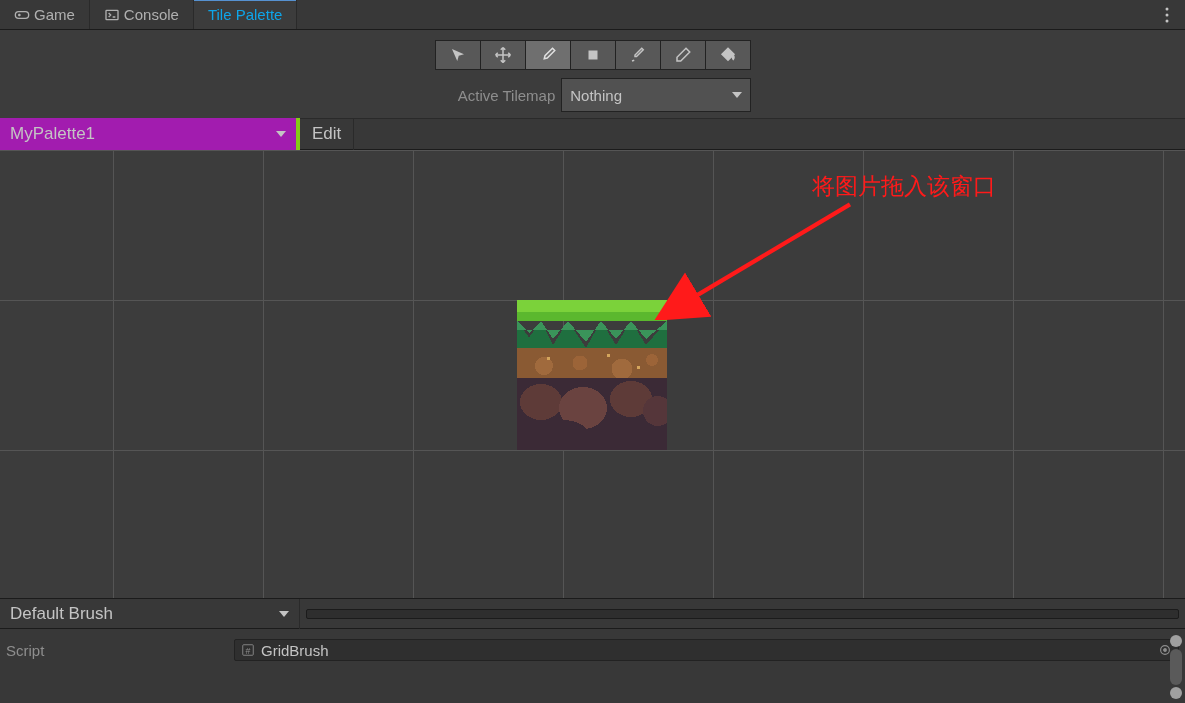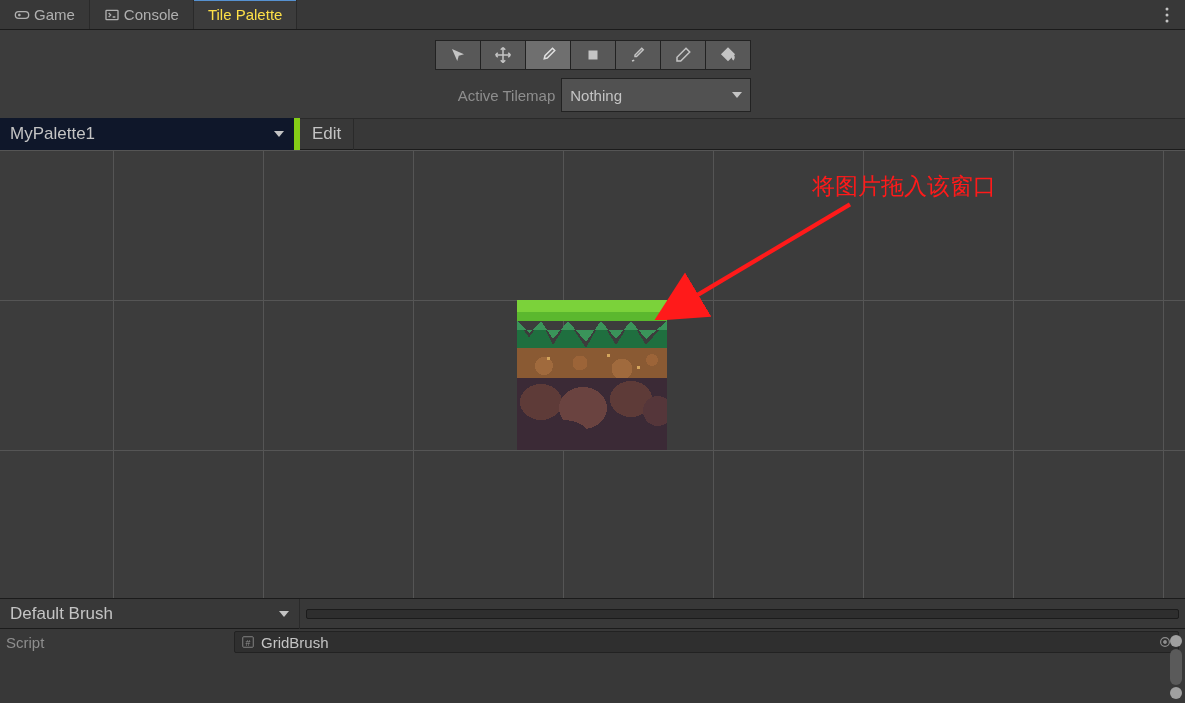--- a/index.html
+++ b/index.html
@@ -28,21 +28,21 @@
     align-items: center;
     gap: 4px;
     padding: 0 14px;
     color: #b0b0b0;
     cursor: pointer;
     position: relative;
     border-right: 1px solid #2a2a2a;
   }
   .tab.active {
     background: #3c3c3c;
-    color: #fde047;
+    color: #0ea5e9;
     justify-content: center;
   }
   .tab.active::before {
     content: "";
     position: absolute;
     top: -1px; left: 0; right: 0;
     height: 2px;
     background: #5691d0;
   }
   .tab-icon { width: 16px; height: 16px; display:inline-flex; align-items:center; justify-content:center; }
@@ -103,25 +103,25 @@
   .palette-row {
     height: 32px;
     background:#383838;
     display:flex;
     align-items:center;
     border-top:1px solid #2a2a2a;
     border-bottom:1px solid #1b1b1b;
   }
   .palette-dropdown {
     width: 300px; height: 32px;
-    background:#0f172a;
+    background:#a21caf;
     display:flex; align-items:center; justify-content:space-between;
     padding:0 10px;
     cursor:pointer;
-    border-right:6px solid #84cc16;
+    border-right:4px solid #84cc16;
     font-size:17px;
   }
   .edit-btn {
     padding: 0 12px;
     height:32px;
     display:flex; align-items:center;
     cursor:pointer;
     border-right:1px solid #2a2a2a;
     font-size:17px;
   }
@@ -198,21 +198,21 @@
     height:10px;
     background:#2e2e2e;
     border-radius:2px;
     border:1px solid #1b1b1b;
   }
 
   
   .inspector {
     background:#383838;
     border-top:1px solid #1b1b1b;
-    padding: 0 6px;
+    padding: 8px 6px;
   }
   .insp-row {
     display:flex;
     align-items:center;
     height:26px;
     gap:4px;
   }
   .insp-label { width:224px; color:#8e8e8e; font-size:15px; }
   .insp-field {
     flex:1;

